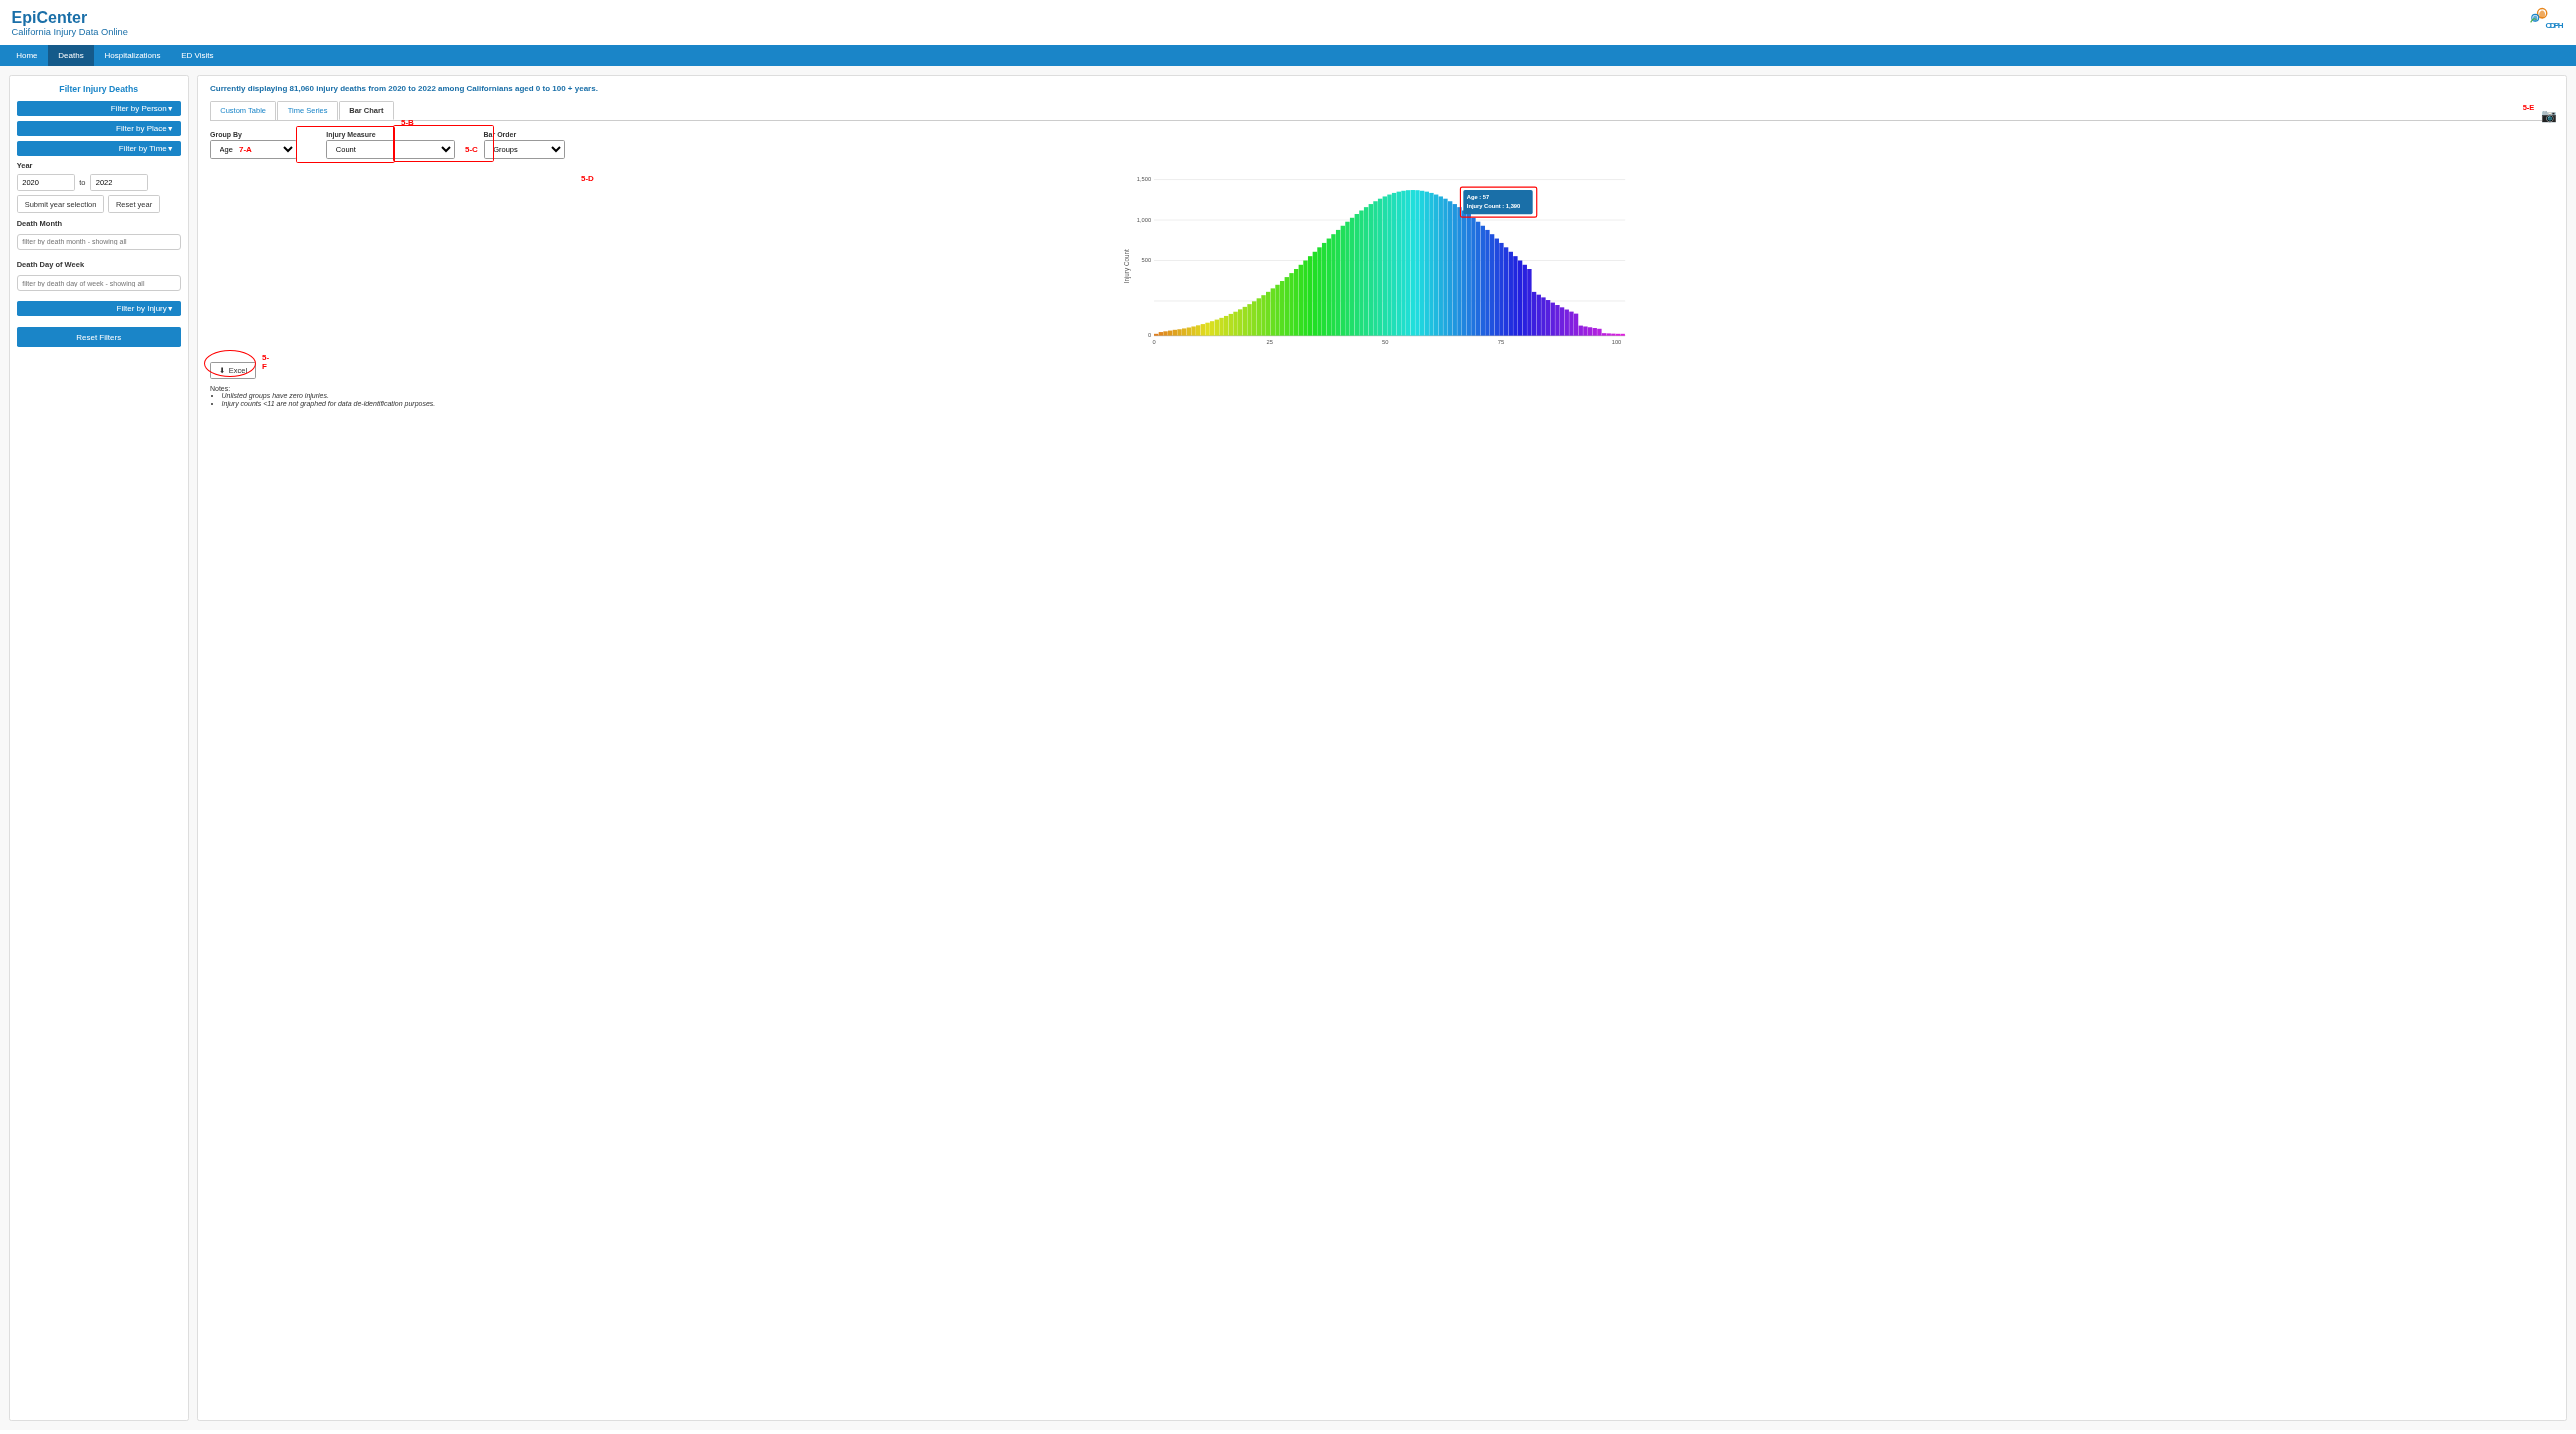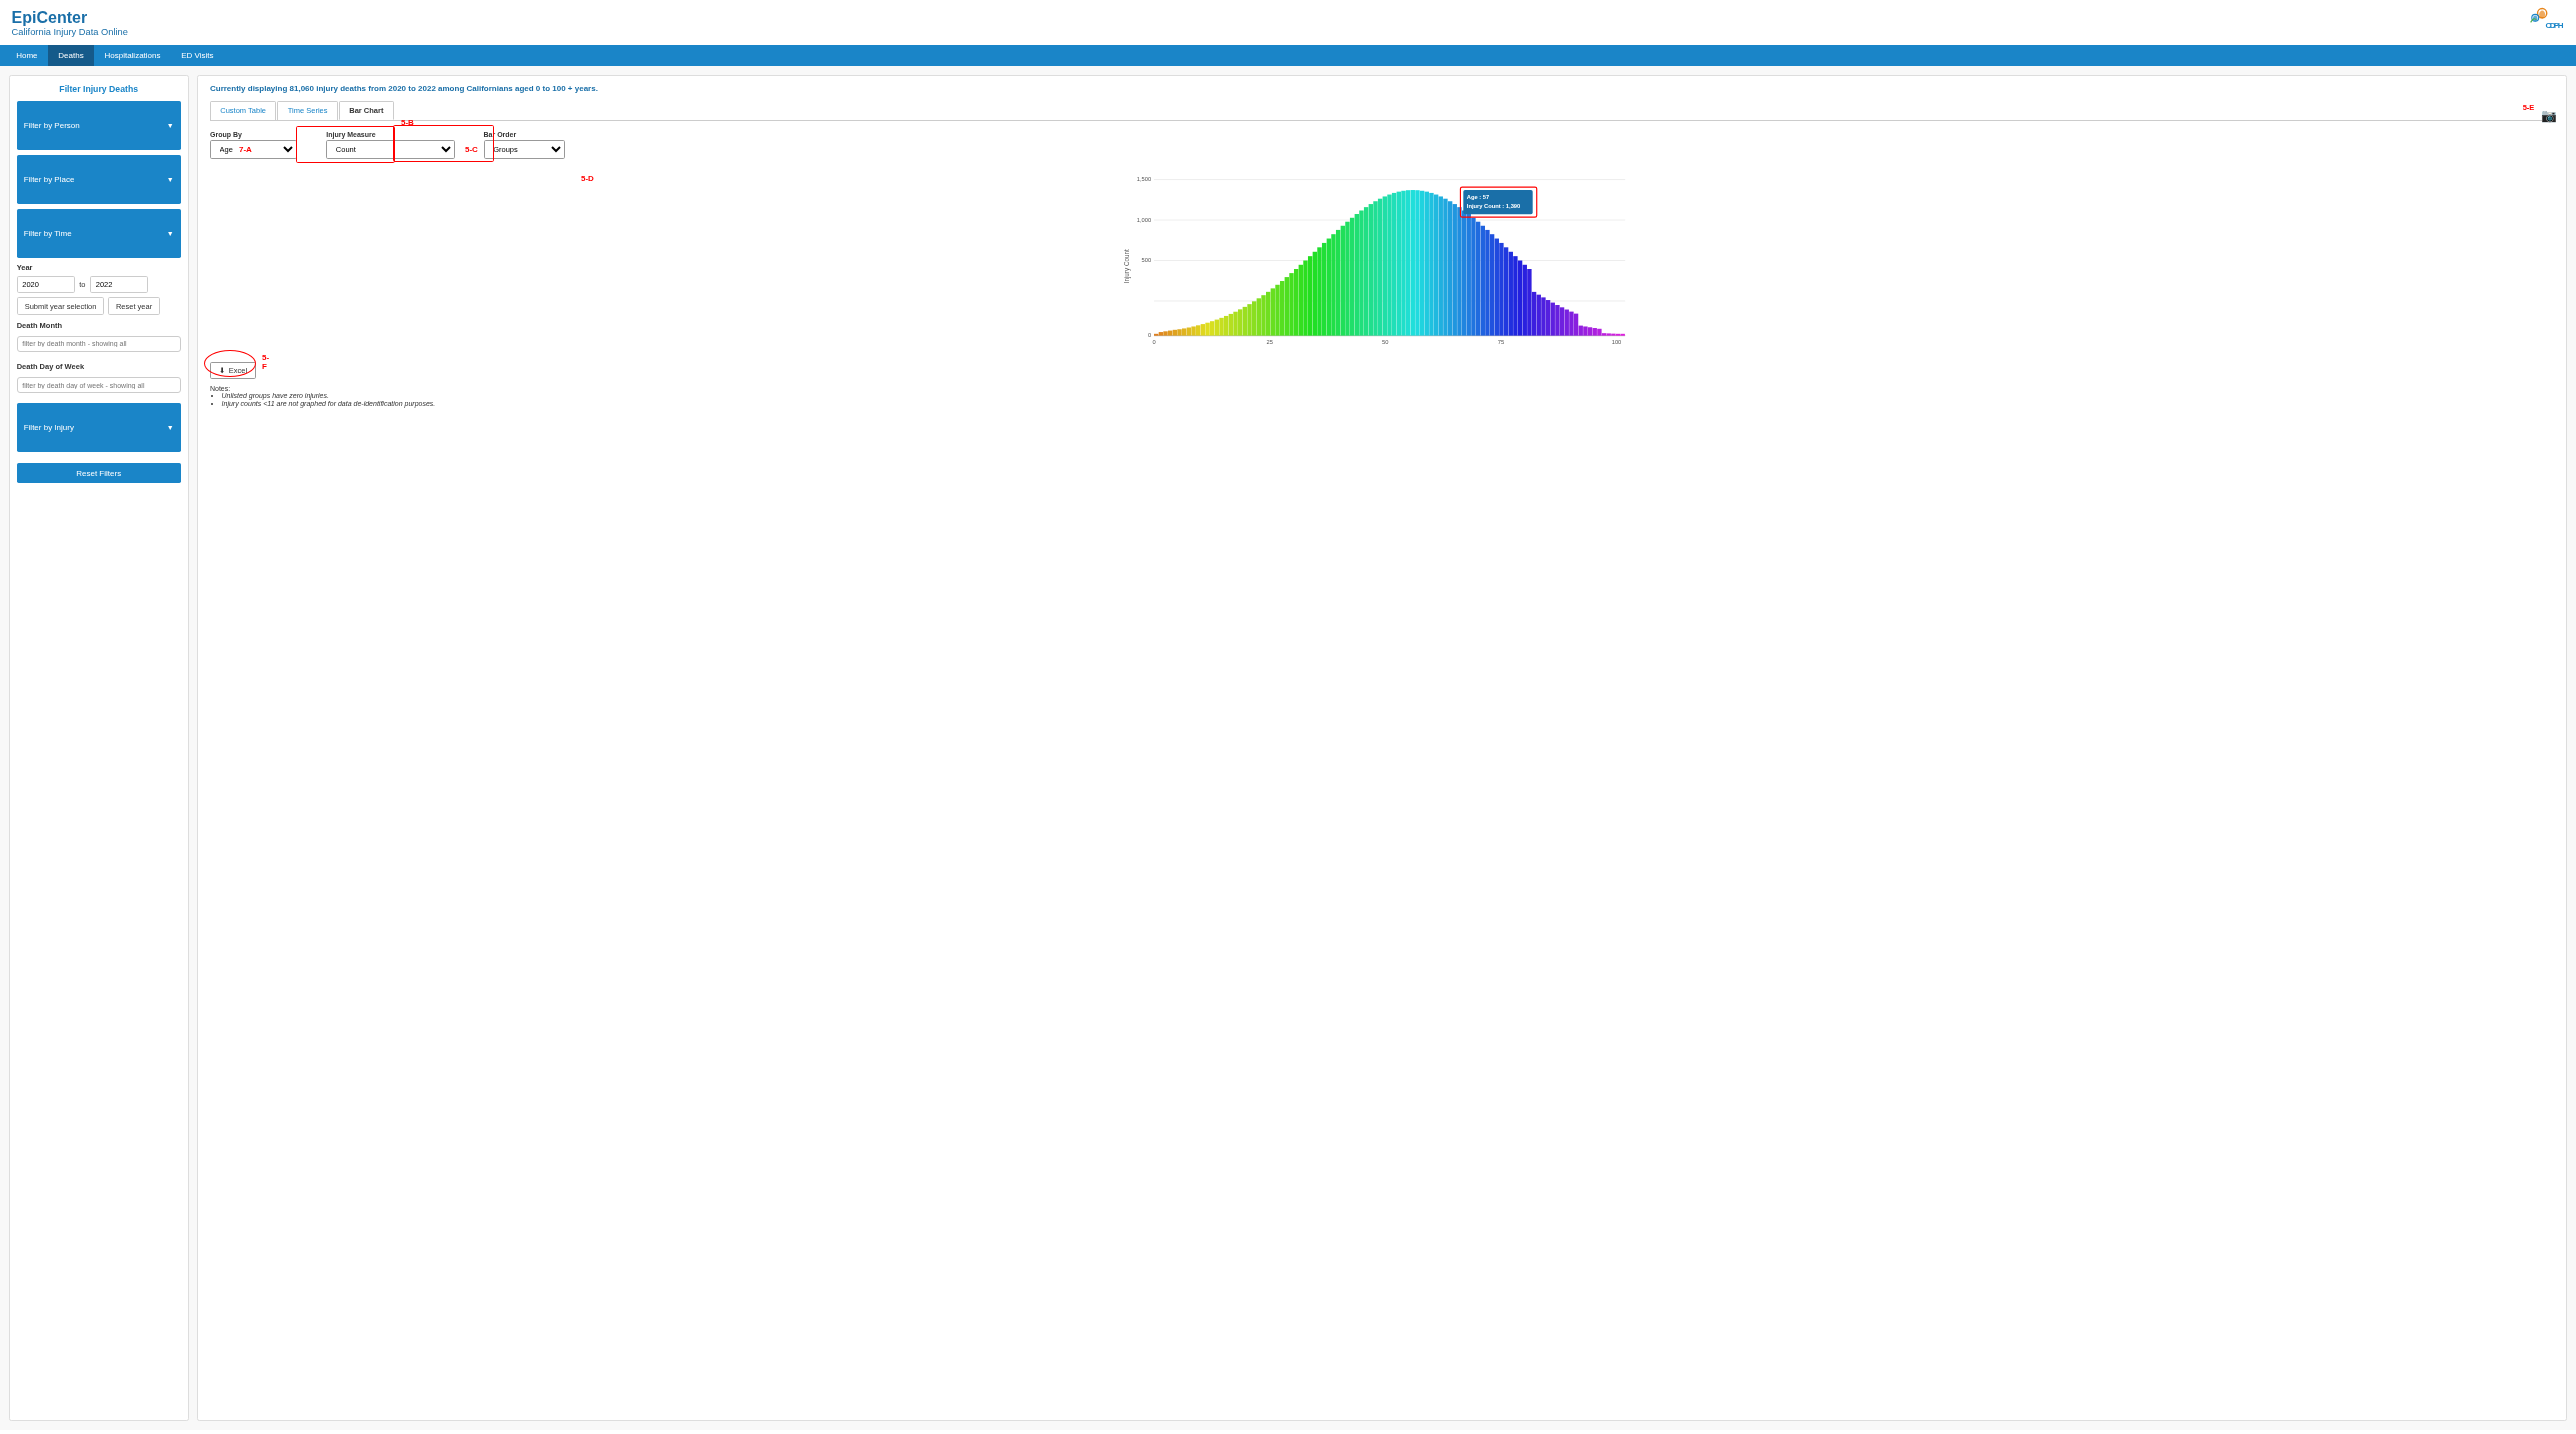--- a/index.html
+++ b/index.html
@@ -16,21 +16,21 @@
     .nav { background: #1a85c8; display: flex; gap: 0; padding: 0 5.8px; }
     .nav-item { padding: 5.8px 10.4px; color: #fff; cursor: pointer; font-size: 8px; }
     .nav-item.active { background: #155a8a; }
 
     
     .main-content { display: flex; gap: 0; padding: 8.7px; background: #f8f8f8; min-height: calc(100vh - 70px); }
 
     
     .sidebar { width: 180px; min-width: 162px; background: #fff; border: 0.6px solid #ddd; border-radius: 2.3px; padding: 8.7px 7px; margin-right: 8.7px; }
     .sidebar-title { color: #1a85c8; text-align: center; font-size: 8.7px; margin-bottom: 7px; font-weight: bold; }
-    .filter-btn { width: 100%; background: #1a85c8; color: #fff; border: none; border-radius: 1.7px; padding: 20px 7px; text-align: left; font-size: 8px; cursor: pointer; display: flex; justify-content: space-between; align-items: center; margin-bottom: 4.6px; }
+    .filter-btn { width: 100%; background: #1a85c8; color: #fff; border: none; border-radius: 1.7px; padding: 3px 7px; text-align: left; font-size: 8px; cursor: pointer; display: flex; justify-content: flex-end; align-items: center; margin-bottom: 4.6px; }
     .filter-btn .chevron { font-size: 7px; }
 
     
     .section-label { font-size: 7.5px; font-weight: bold; color: #333; margin-bottom: 3.5px; margin-top: 5.8px; }
     .year-row { display: flex; align-items: center; gap: 4.6px; margin-bottom: 4.6px; }
     .year-input { border: 0.6px solid #ccc; border-radius: 1.7px; padding: 2.9px 4.6px; width: 58px; font-size: 7.5px; }
     .year-to { font-size: 7.5px; color: #333; }
     .year-btn-row { display: flex; gap: 3.5px; margin-bottom: 5.8px; }
     .year-btn { border: 0.6px solid #ccc; background: #fff; border-radius: 1.7px; padding: 3.5px 7px; font-size: 7.5px; cursor: pointer; color: #333; }
 

